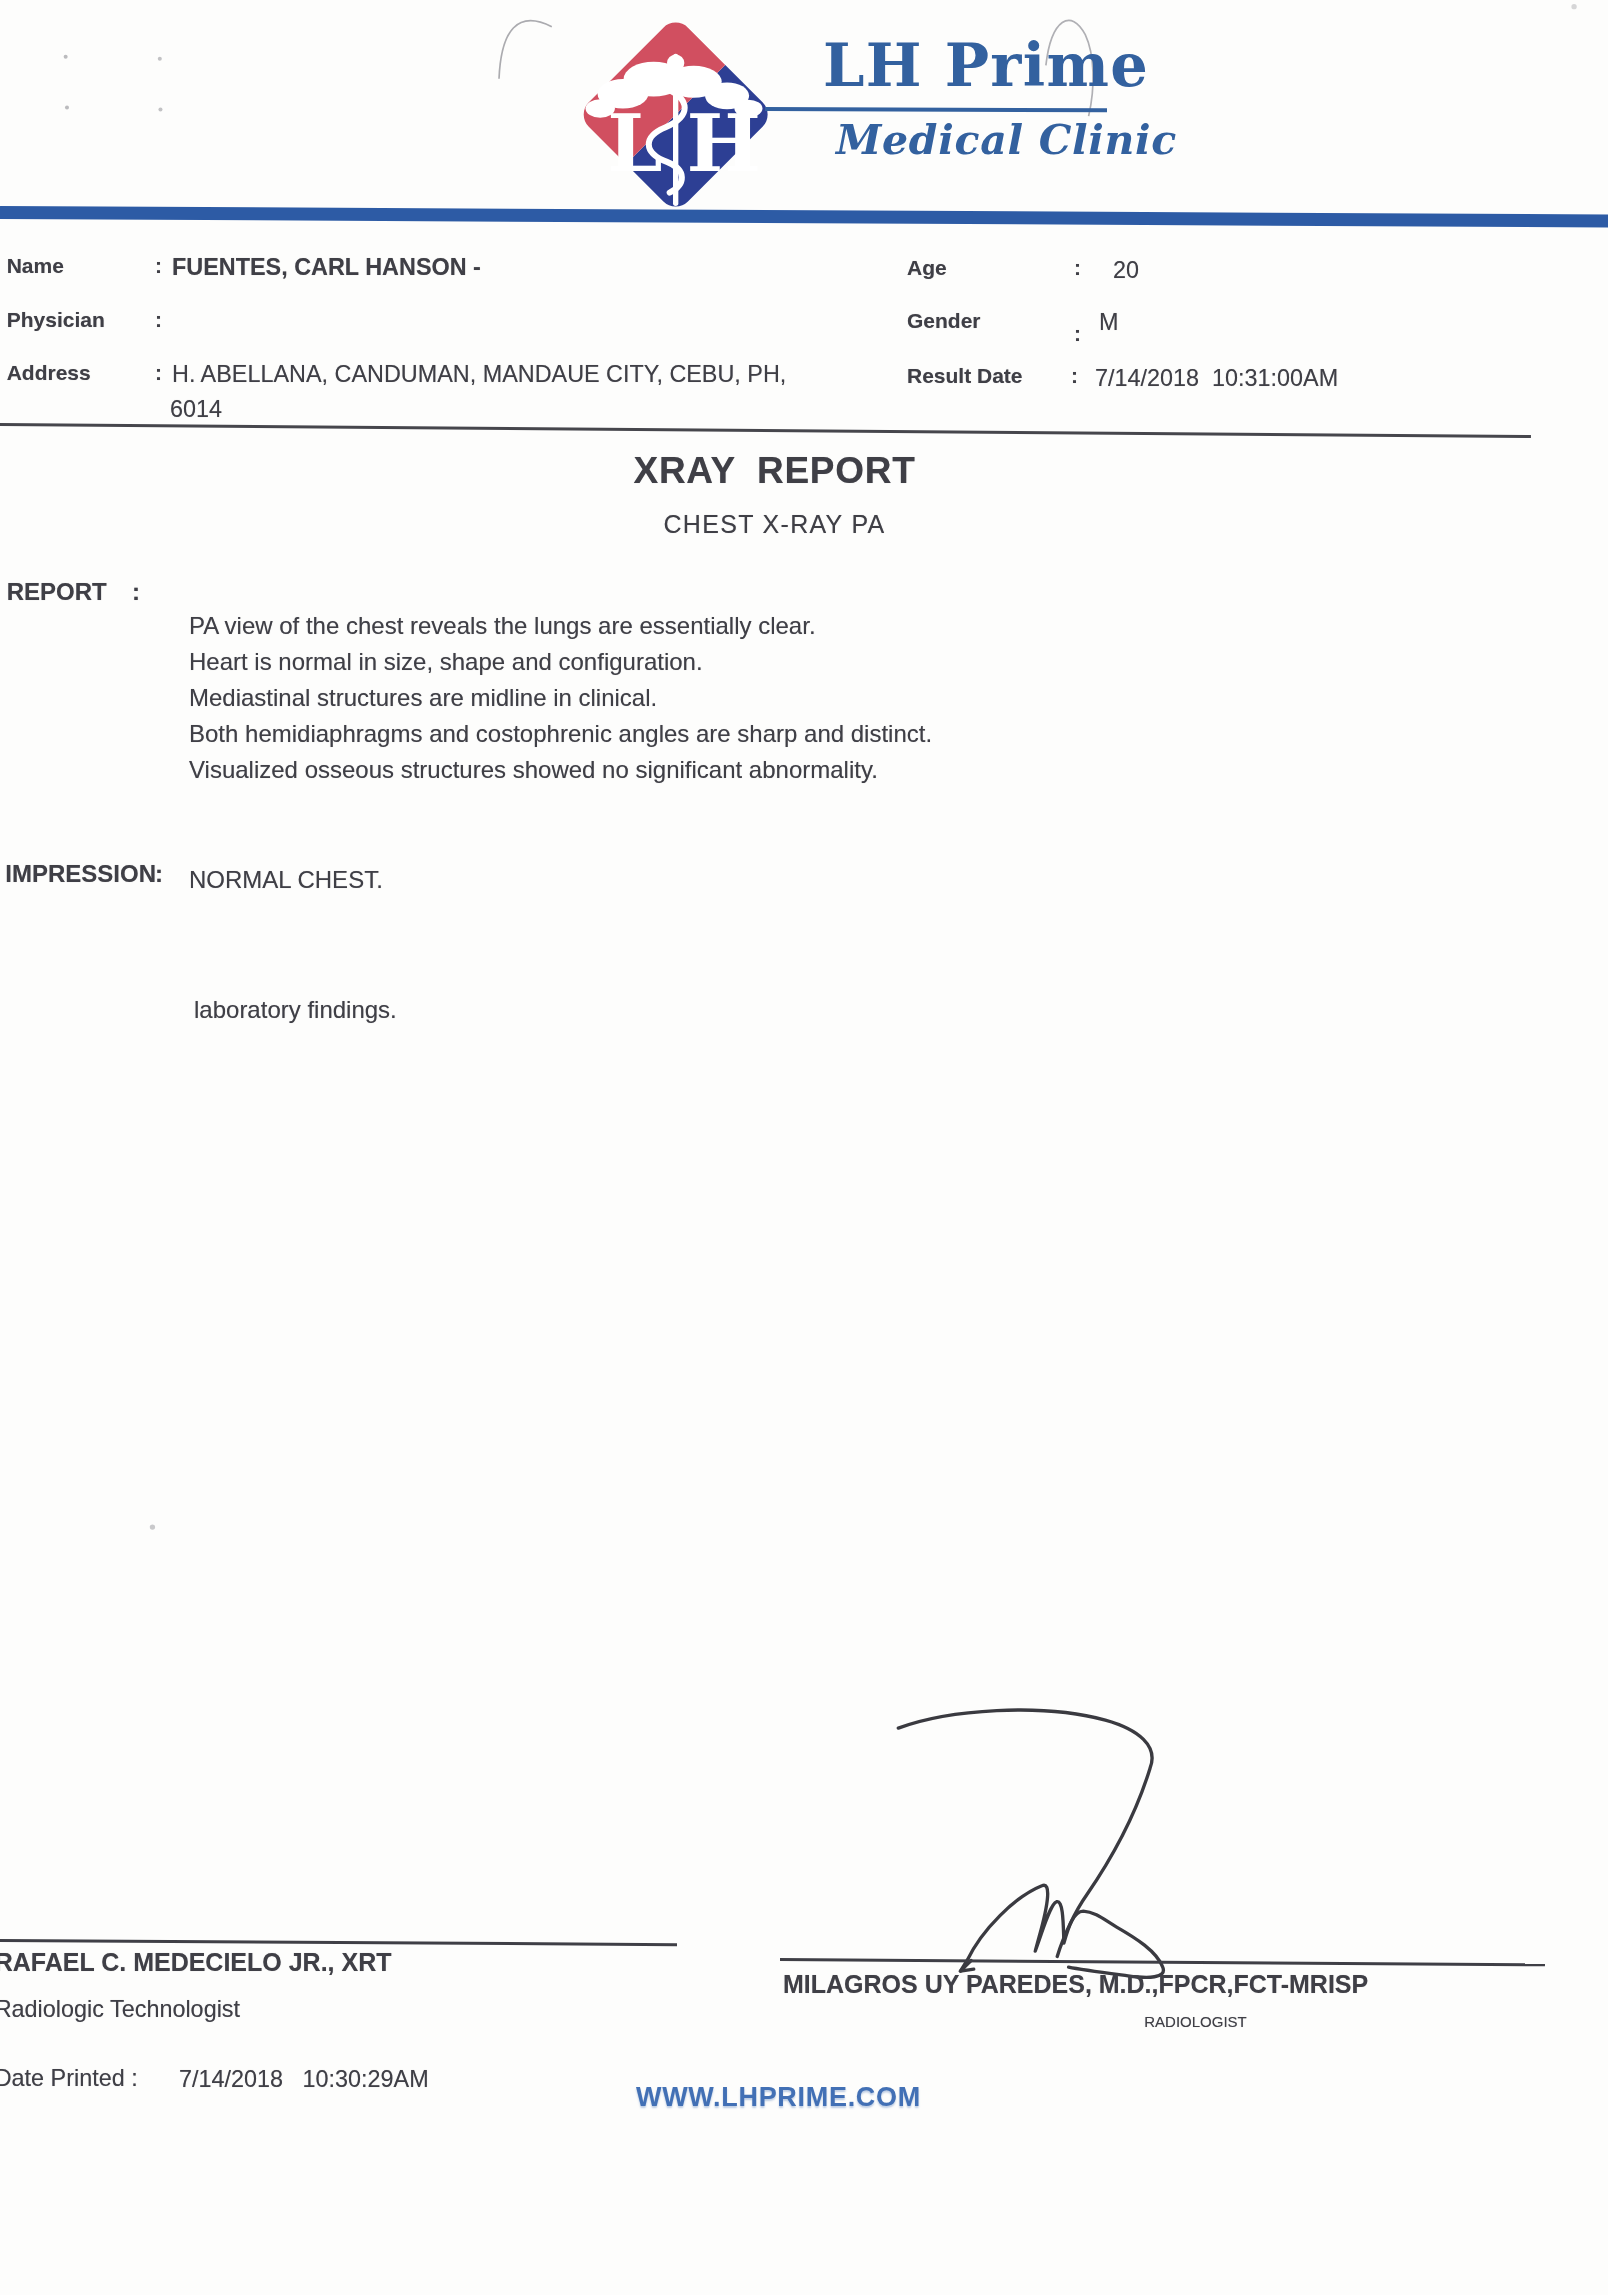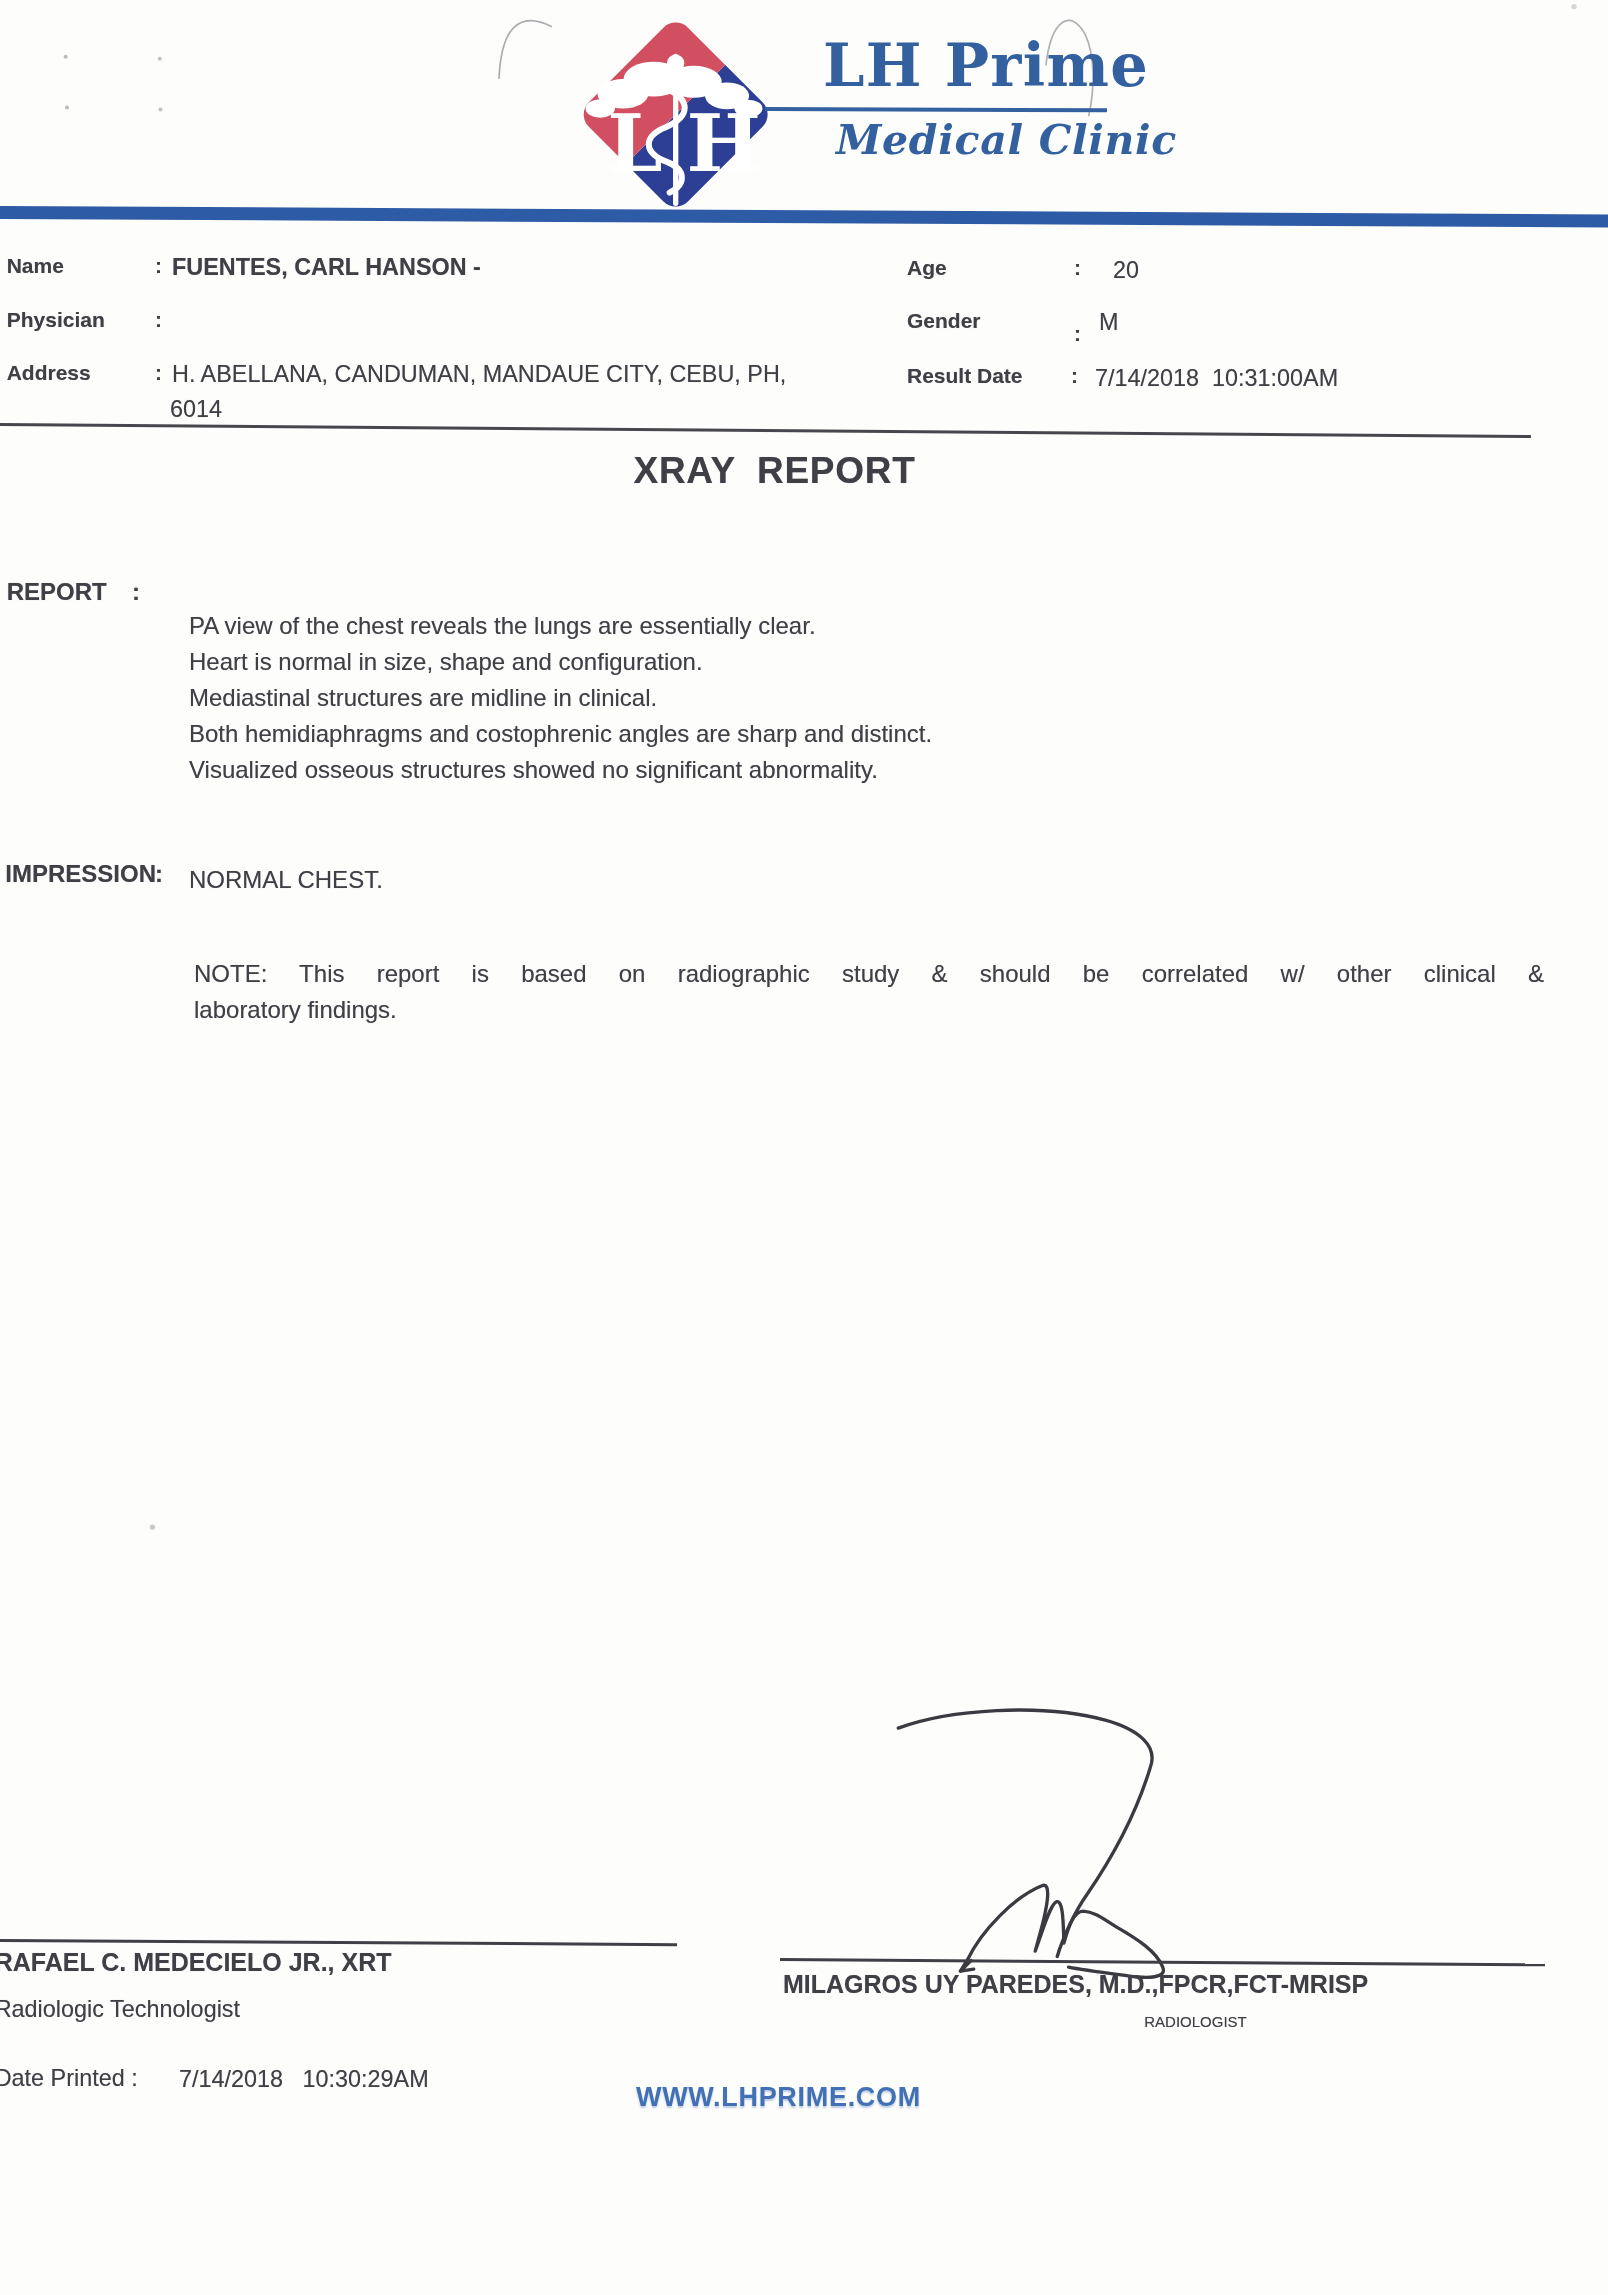--- a/index.html
+++ b/index.html
@@ -139,39 +139,39 @@
     <div class="abs val ink" style="left:1099px;top:309px;">M</div>
 
     <div class="abs lbl ink" style="left:907px;top:364px;">Result Date</div>
     <div class="abs lbl ink" style="left:1071px;top:364px;">:</div>
     <div class="abs val ink pre" style="left:1095px;top:365px;">7/14/2018  10:31:00AM</div>
   </div>
 
   <div class="abs rule-dark" style="left:0;top:423px;width:1531px;height:3.3px;transform:rotate(0.45deg);transform-origin:left center;"></div>
 
   <div class="abs ink title pre" style="left:0;top:450px;width:1549px;text-align:center;">XRAY  REPORT</div>
+  <div class="abs ink subtitle" style="left:0;top:510px;width:1549px;text-align:center;">CHEST X-RAY PA</div>
 
   <div>
     <div class="abs lbl ink" style="left:6.7px;top:578px;font-size:24px;">REPORT</div>
     <div class="abs lbl ink" style="left:132px;top:578px;font-size:24px;">:</div>
 
     <div class="abs body-txt ink" style="left:189px;top:608px;">PA view of the chest reveals the lungs are essentially clear.</div>
     <div class="abs body-txt ink" style="left:189px;top:644px;">Heart is normal in size, shape and configuration.</div>
     <div class="abs body-txt ink" style="left:189px;top:680px;">Mediastinal structures are midline in clinical.</div>
     <div class="abs body-txt ink" style="left:189px;top:716px;">Both hemidiaphragms and costophrenic angles are sharp and distinct.</div>
     <div class="abs body-txt ink" style="left:189px;top:752px;">Visualized osseous structures showed no significant abnormality.</div>
   </div>
 
   <div>
     <div class="abs lbl ink" style="left:5.3px;top:860px;font-size:24px;">IMPRESSION</div>
     <div class="abs lbl ink" style="left:155px;top:860px;font-size:24px;">:</div>
     <div class="abs body-txt ink" style="left:189px;top:862px;">NORMAL CHEST.</div>
   </div>
 
-  <div class="abs note1 ink" style="left:194px;top:960px;">NOTE: This report is based on radiographic study &amp; should be correlated w/ other clinical &amp;</div>
   <div class="abs note2 ink" style="left:194px;top:996px;">laboratory findings.</div>
 
   <svg class="abs" style="left:0;top:0;" width="1609" height="2295" viewBox="0 0 2409 3437">
     <g stroke="#3a3a40" stroke-width="5" fill="none" stroke-linecap="round" stroke-linejoin="round">
       <path d="M 1345 2588 C 1420 2560 1560 2550 1655 2576 C 1705 2590 1735 2615 1722 2648 C 1700 2720 1660 2790 1627 2838 C 1610 2862 1592 2900 1583 2930"></path>
       <path d="M 1438 2952 L 1448 2936 C 1470 2890 1520 2840 1560 2824 C 1574 2818 1570 2850 1556 2900 L 1550 2922 C 1562 2890 1572 2852 1582 2848 C 1592 2845 1592 2880 1593 2910 C 1600 2885 1608 2862 1622 2862 C 1640 2863 1655 2876 1672 2886 C 1700 2902 1732 2922 1741 2946 C 1748 2963 1718 2963 1689 2959 C 1659 2955 1620 2950 1600 2946"></path>
       <path d="M 1454 2936 L 1438 2952 L 1458 2949"></path>
     </g>
   </svg>
 

